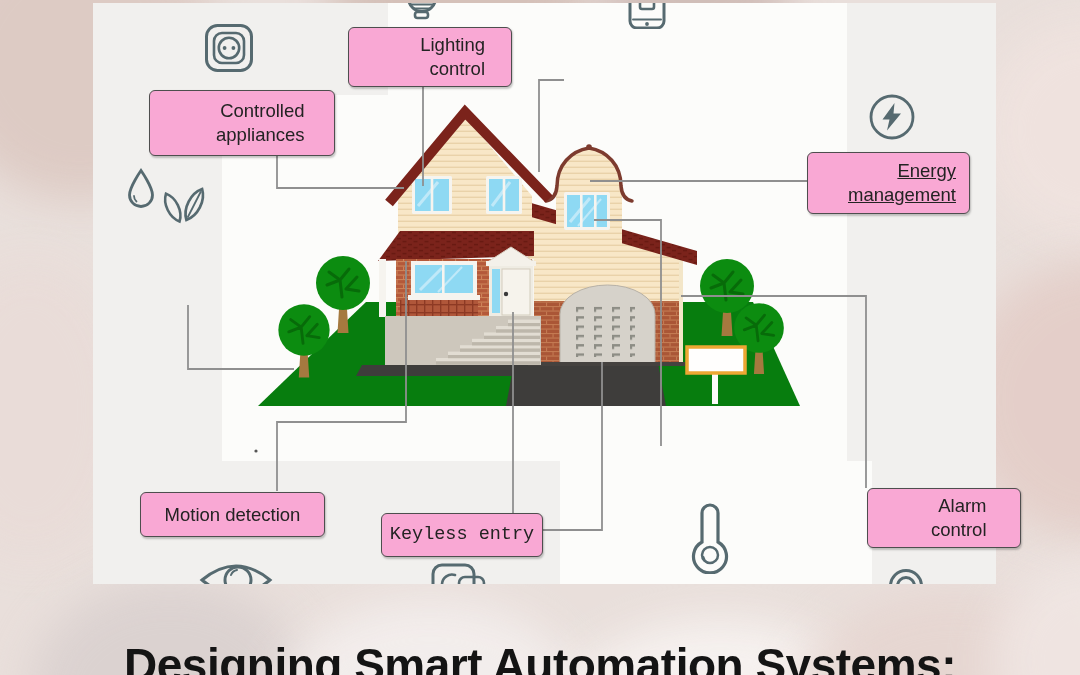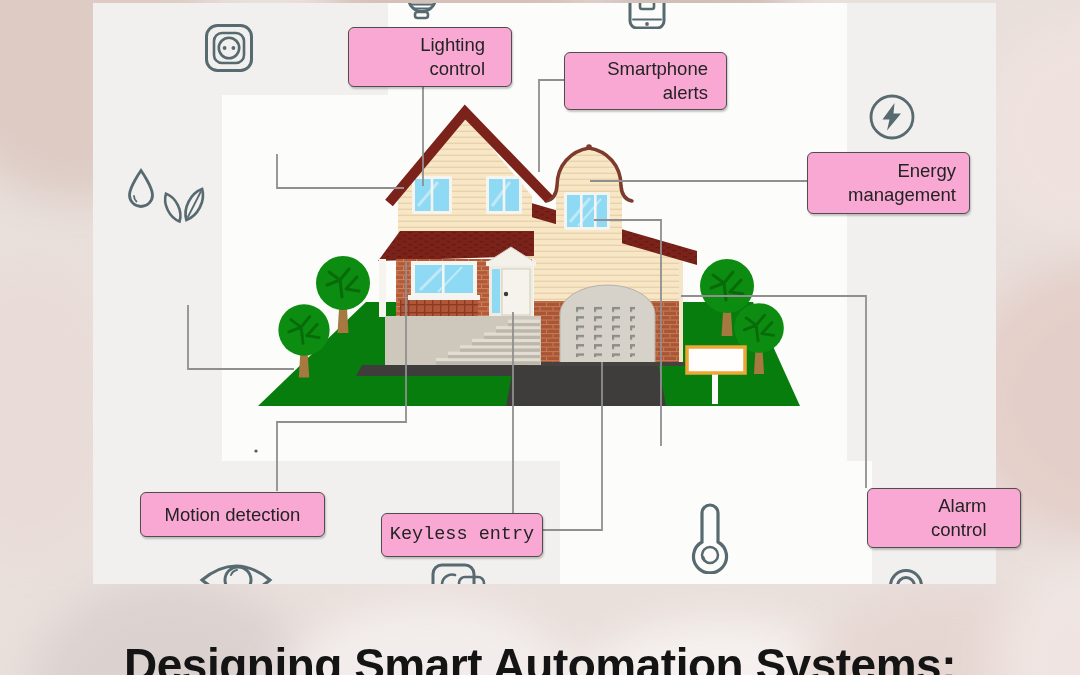--- a/index.html
+++ b/index.html
@@ -27,21 +27,21 @@
   #scene{position:absolute;left:0;top:0;width:1080px;height:675px;}
   
   .lbl{position:absolute;background:#f9a8d4;border:1.6px solid #4e4e4e;border-radius:6px;
        display:flex;align-items:center;justify-content:center;text-align:right;
        font-size:18.5px;line-height:1.28;color:#232323;
        box-shadow:1px 1.5px 2px rgba(0,0,0,.22);}
   .lbl span{display:block;}
   #lb-lighting{left:348px;top:27px;width:162px;height:58px;}     #lb-lighting span{width:110px;}
   #lb-smartphone{left:564px;top:52px;width:161px;height:56px;}   #lb-smartphone span{width:125px;}
   #lb-appliances{left:149px;top:90px;width:184px;height:64px;}   #lb-appliances span{width:125px;}
-  #lb-energy{left:807px;top:152px;width:161px;height:60px;}      #lb-energy span{width:135px;}
+  #lb-energy{left:807px;top:152px;width:161px;height:60px;}      #lb-energy span{width:135px;text-decoration:underline;}
   #lb-irrigations{left:105px;top:245px;width:162px;height:60px;} #lb-irrigations span{width:115px;}
   #lb-motion{left:140px;top:492px;width:183px;height:43px;}
   #lb-keyless{left:381px;top:513px;width:160px;height:42px;font-family:Liberation Mono, monospace;}
   #lb-temperature{left:623px;top:447px;width:160px;height:61px;} #lb-temperature span{width:130px;}
   #lb-alarm{left:832px;top:488px;width:152px;height:58px;margin-left:35px;}       #lb-alarm span{width:85px;}
   
   .icon{position:absolute;}
   .icon svg{display:block;}
   
   #title{position:absolute;left:0;top:638px;width:100%;text-align:center;
@@ -226,22 +226,22 @@
       <polyline points="513,312 513,513"></polyline>
       <polyline points="602,362 602,530 542,530"></polyline>
       <polyline points="594,220 661,220 661,446"></polyline>
       <polyline points="681,296 866,296 866,488"></polyline>
     </g>
   </svg>
 
   <div class="lbl" id="lb-lighting">
       <span>Lighting control</span>
     </div>
-  <div class="lbl" id="lb-smartphone">
-      <span>Smartphone alerts</span>
+  <div class="lbl" id="lb-appliances">
+      <span>Controlled appliances</span>
     </div>
   <div class="lbl" id="lb-energy">
       <span>Energy management</span>
     </div>
   <div class="lbl" id="lb-motion">
       <span>Motion detection</span>
     </div>
   <div class="lbl" id="lb-keyless">
       <span>Keyless entry</span>
     </div>

